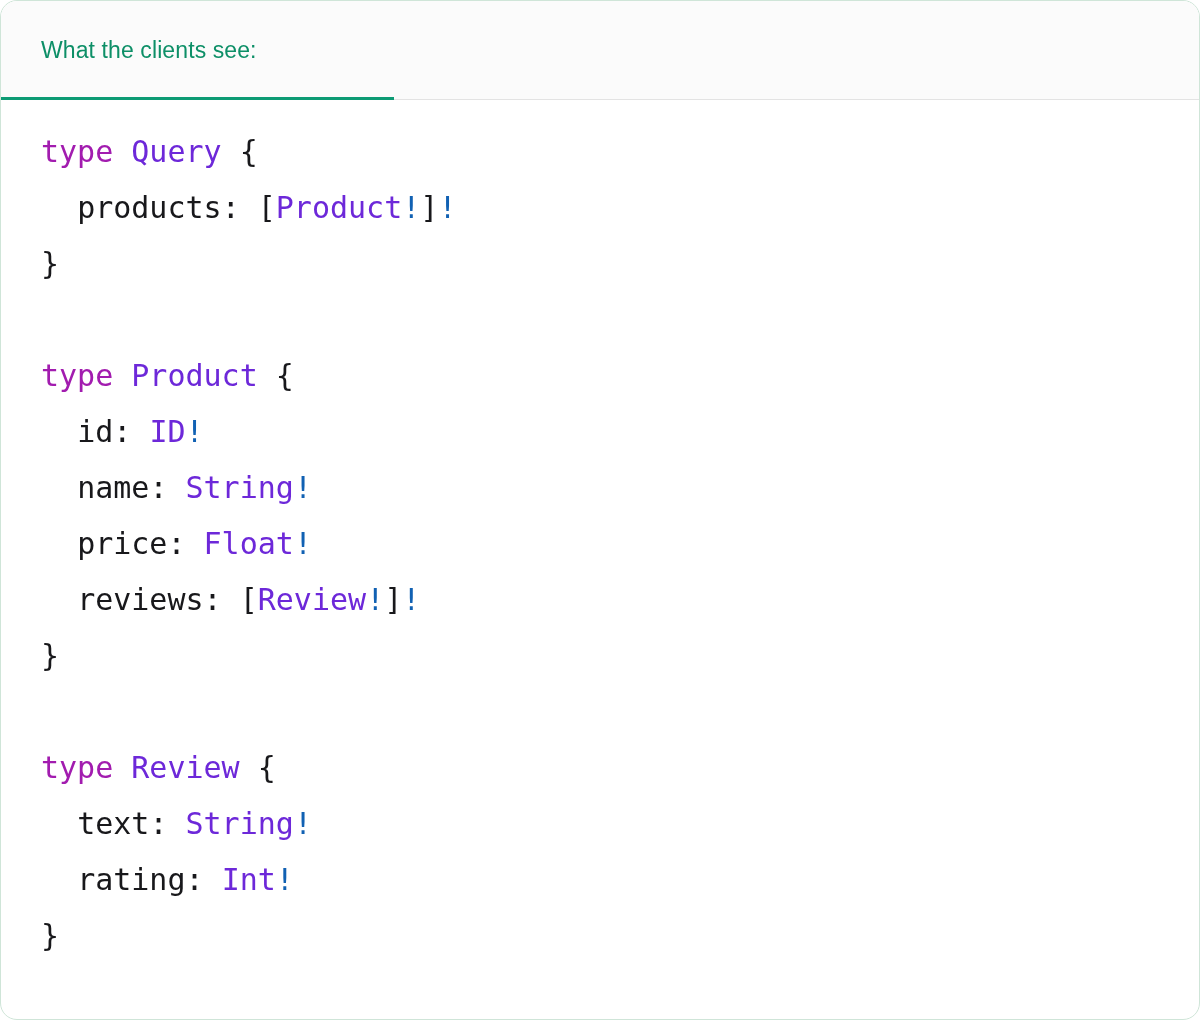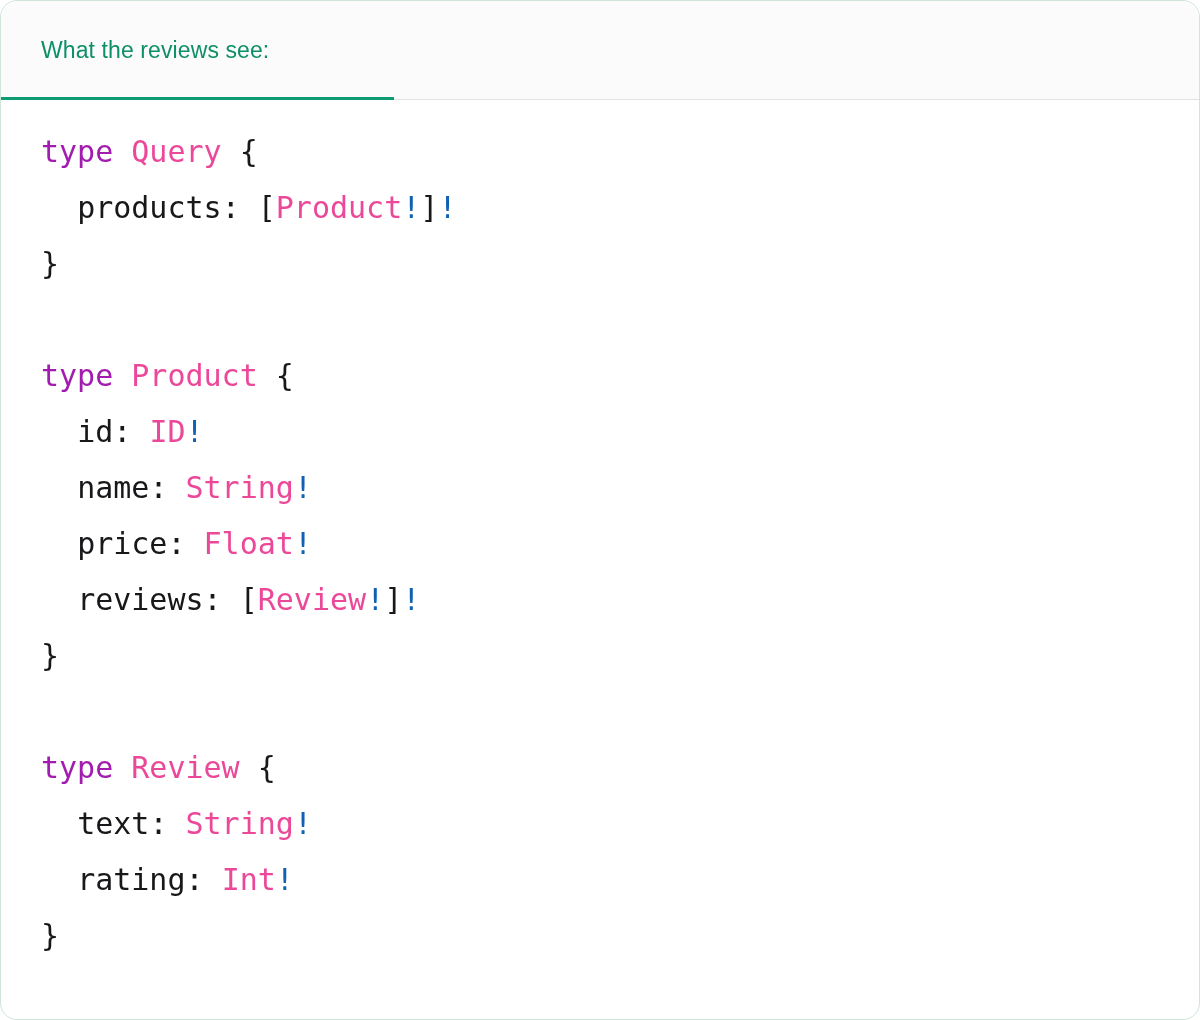--- a/index.html
+++ b/index.html
@@ -90,35 +90,35 @@
   .code .line {
     height: 56px;
     white-space: pre;
   }
   .code .line.blank {
     height: 56px;
   }
 
   
   .tok-kw   { color: #a21caf; }   
-  .tok-type { color: #ec4899; text-align: right; }   
+  .tok-type { color: #6d28d9; text-align: right; }   
   .tok-punc { color: #18181b; }   
   .tok-field{ color: #18181b; margin-top: 24px; }   
   .tok-bang { color: #1161b3; }   
 </style>
 </head>
 <body>
 
 <div class="panel">
 
   <div class="tabbar">
     <div class="tabbar-rule"></div>
 
     <div class="tab">
-      <span class="tab-label">What the reviews see:</span>
+      <span class="tab-label">What the clients see:</span>
       <span class="tab-underline"></span>
     </div>
   </div>
 
   <div class="code-area">
     <pre class="code" id="code-block"><div class="line"><span class="tok-kw">type</span><span class="tok-punc"> </span><span class="tok-type">Query</span><span class="tok-punc"> </span><span class="tok-punc">{</span></div><div class="line"><span class="tok-punc">  </span><span class="tok-field">products</span><span class="tok-punc">: </span><span class="tok-punc">[</span><span class="tok-type">Product</span><span class="tok-bang">!</span><span class="tok-punc">]</span><span class="tok-bang">!</span></div><div class="line"><span class="tok-punc">}</span></div><div class="line blank">&nbsp;</div><div class="line"><span class="tok-kw">type</span><span class="tok-punc"> </span><span class="tok-type">Product</span><span class="tok-punc"> </span><span class="tok-punc">{</span></div><div class="line"><span class="tok-punc">  </span><span class="tok-field">id</span><span class="tok-punc">: </span><span class="tok-type">ID</span><span class="tok-bang">!</span></div><div class="line"><span class="tok-punc">  </span><span class="tok-field">name</span><span class="tok-punc">: </span><span class="tok-type">String</span><span class="tok-bang">!</span></div><div class="line"><span class="tok-punc">  </span><span class="tok-field">price</span><span class="tok-punc">: </span><span class="tok-type">Float</span><span class="tok-bang">!</span></div><div class="line"><span class="tok-punc">  </span><span class="tok-field">reviews</span><span class="tok-punc">: </span><span class="tok-punc">[</span><span class="tok-type">Review</span><span class="tok-bang">!</span><span class="tok-punc">]</span><span class="tok-bang">!</span></div><div class="line"><span class="tok-punc">}</span></div><div class="line blank">&nbsp;</div><div class="line"><span class="tok-kw">type</span><span class="tok-punc"> </span><span class="tok-type">Review</span><span class="tok-punc"> </span><span class="tok-punc">{</span></div><div class="line"><span class="tok-punc">  </span><span class="tok-field">text</span><span class="tok-punc">: </span><span class="tok-type">String</span><span class="tok-bang">!</span></div><div class="line"><span class="tok-punc">  </span><span class="tok-field">rating</span><span class="tok-punc">: </span><span class="tok-type">Int</span><span class="tok-bang">!</span></div><div class="line"><span class="tok-punc">}</span></div></pre>
   </div>
 
 </div>
 

